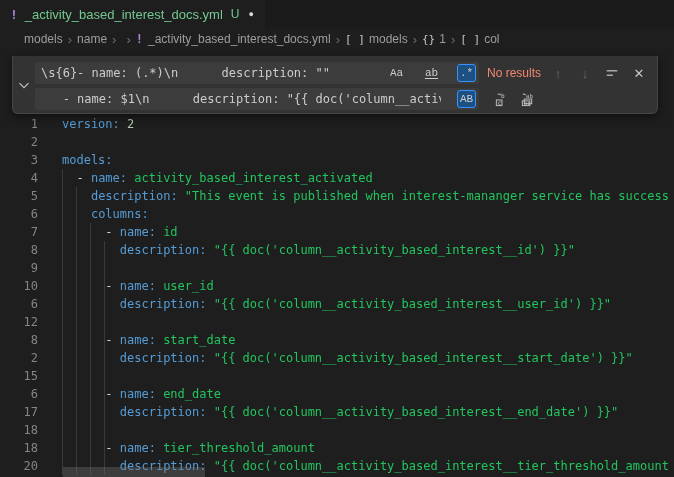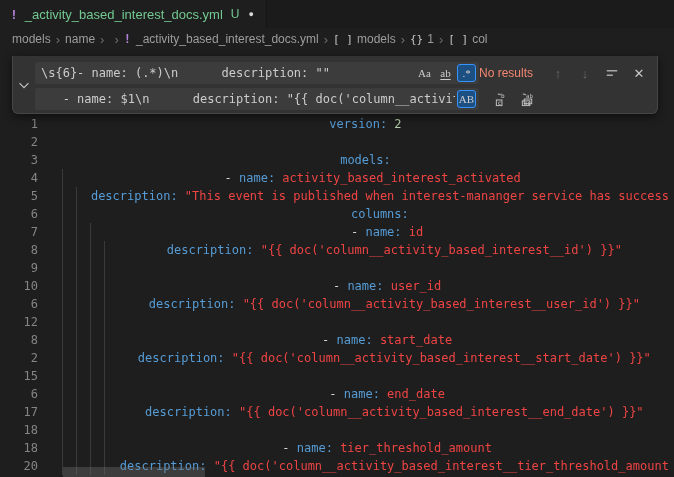--- a/index.html
+++ b/index.html
@@ -11,52 +11,52 @@
   }
   
   .tab-bar { position:absolute; top:0; left:0; right:0; height:28px; background:#1b1b1b; display:flex; }
   .tab { height:28px; display:flex; align-items:center; padding:0 12px 0 10px; background:#1e1e1e; border-right:1px solid #161616; }
   .tab .file-icon { color:#b180d7; font-weight:bold; font-size:13px; margin-right:7px; font-family:"DejaVu Sans Mono", monospace; }
   .tab .tab-label { color:#73c991; font-size:13px; }
   .tab .git-badge { color:#73c991; font-size:12px; margin-left:8px; }
   .tab .dirty-dot { color:#d8d8d8; font-size:9px; margin-left:9px; }
   
   .breadcrumbs { position:absolute; top:28px; left:0; right:0; height:22px; background:#1e1e1e;
-    display:flex; align-items:center; padding-left:12px; font-size:12px; color:#9d9d9d; white-space:nowrap; overflow:hidden; }
+    display:flex; align-items:center; padding-left:24px; font-size:12px; color:#9d9d9d; white-space:nowrap; overflow:hidden; }
   .crumb { display:flex; align-items:center; color:#9d9d9d; }
   .crumb .crumb-sym { color:#c5c5c5; margin-right:4px; font-family:"DejaVu Sans Mono", monospace; font-size:11px; }
   .crumb .crumb-fileicon { color:#b180d7; font-weight:bold; margin-right:5px; font-family:"DejaVu Sans Mono", monospace; }
   .crumb-sep { color:#6e6e6e; margin:0 5px; font-size:13px; }
   
   .editor { position:absolute; top:50px; left:0; right:0; bottom:0; background:#1e1e1e; overflow:hidden; }
   .gutter { position:absolute; top:65px; left:0; width:38px; text-align:right;
     font-family:"DejaVu Sans Mono", monospace; font-size:12px; line-height:18px; color:#858585; }
   .code { position:absolute; top:65px; left:62px; font-family:"DejaVu Sans Mono", monospace;
-    font-size:12px; line-height:18px; white-space:pre; color:#d4d4d4;text-align:center; }
+    font-size:12px; line-height:18px; white-space:pre; color:#d4d4d4; }
   .code-line { height:18px; }
-  .tok-k { color:#569cd6; } .tok-s { color:#ef4444; } .tok-n { color:#b5cea8; } .tok-p { color:#d4d4d4; }
+  .tok-k { color:#569cd6; } .tok-s { color:#22c55e; } .tok-n { color:#b5cea8; } .tok-p { color:#d4d4d4; }
   .indent-guide { position:absolute; width:1px; background:#3a3a3a; }
   .hscrollbar { position:absolute; left:63px; bottom:0; width:142px; height:10px; background:rgba(121,121,121,0.35); }
   
   .find-widget { position:absolute; left:12px; top:6px; width:646px; height:58px;
     background:#333333; border:1px solid #454545; border-top:none; border-radius:0 0 6px 6px;
     box-shadow:0 3px 9px rgba(0,0,0,0.5); padding:6px 6px 6px 22px; }
   .collapse-btn { position:absolute; left:3px; top:21px; width:16px; height:16px; display:flex;
     align-items:center; justify-content:center; color:#c5c5c5; cursor:pointer; }
   .fw-row { display:flex; align-items:center; height:22px; }
   .fw-row + .fw-row { margin-top:4px; }
   .fw-input { width:444px; height:22px; background:#3c3c3c; border-radius:2px; display:flex;
     align-items:center; padding:0 3px 0 6px; font-family:"DejaVu Sans Mono", monospace; font-size:12px; color:#cccccc; }
   .fw-input .fw-text { flex:1; overflow:hidden; white-space:pre; }
   .fw-toggle { min-width:19px; height:18px; display:flex; align-items:center; justify-content:center;
-    font-family:Liberation Serif, serif; font-size:11px; color:#cccccc; border-radius:3px;
-    margin-left:2px; border:1px solid transparent; cursor:pointer; }
+    font-family:Liberation Mono, monospace; font-size:11px; color:#cccccc; border-radius:3px;
+    margin-left:16px; border:1px solid transparent; cursor:pointer; }
   .fw-toggle.word u { text-underline-offset:2px; }
   .fw-toggle.active { background:#1c4f82; border-color:#3794ff; }
-  .fw-status { color:#f48771; font-size:12px; margin-left:0; white-space:nowrap; }
+  .fw-status { color:#f48771; font-size:12px; margin-left:8px; white-space:nowrap; }
   .fw-actions { margin-left:auto; display:flex; align-items:center; gap:7px; padding-right:2px; }
   .icon-btn { width:20px; height:20px; display:flex; align-items:center; justify-content:center;
     color:#c5c5c5; font-size:13px; cursor:pointer; border-radius:3px; }
   .icon-btn.disabled { color:#6e6e6e; }
   .replace-actions { display:flex; align-items:center; gap:6px; margin-left:12px; }
 </style>
 </head>
 <body>
 
 <div id="window">

